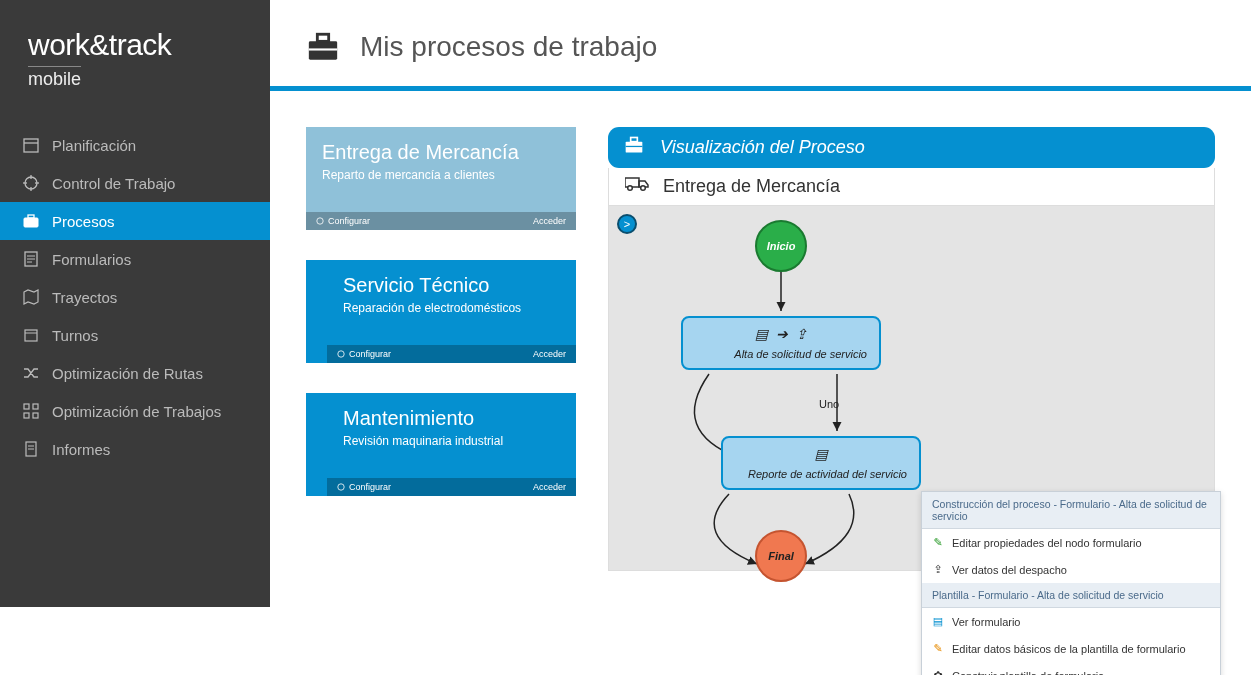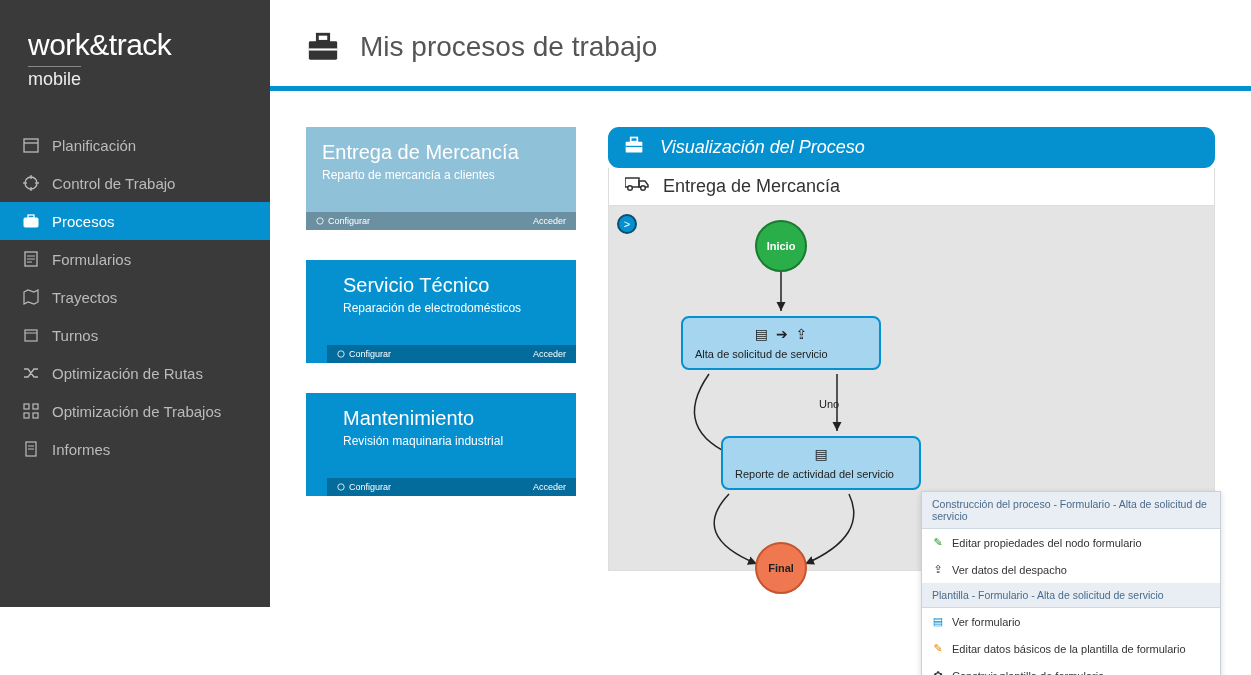--- a/index.html
+++ b/index.html
@@ -39,21 +39,21 @@
 
 
 .panel { flex: 1; display: flex; flex-direction: column; }
 .panel-head { background: #0590d0; color: #fff; padding: 8px 16px; display: flex; align-items: center; gap: 16px; font-size: 18px; font-style: italic; border-radius: 11px; }
 .panel-head .icon { font-style: normal; }
 .panel-sub { background: #fff; border: 1px solid #ddd; border-top: none; padding: 8px 16px; display: flex; align-items: center; gap: 14px; font-size: 18px; color: #333; }
 .canvas { flex: 1; background: #e4e4e4; position: relative; border: 1px solid #ddd; border-top: none; }
 .expand-btn { position: absolute; top: 8px; left: 8px; width: 20px; height: 20px; background: #0590d0; border: 2px solid #0a4e6e; border-radius: 50%; color: #fff; font-size: 11px; display: flex; align-items: center; justify-content: center; cursor: pointer; }
 
 
-.node { position: absolute; text-align: left; }
+.node { position: absolute; text-align: right; font-style: italic; }
 .node-circle { width: 52px; height: 52px; border-radius: 50%; display: flex; align-items: center; justify-content: center; font-size: 11px; font-weight: bold; }
 .node-start { background: #2aae49; border: 2px solid #1a7a30; color: #fff; }
 .node-end { background: #f07850; border: 2px solid #c55430; color: #222; }
 .node-box { background: #a6d5f0; border: 2px solid #0590d0; border-radius: 8px; padding: 8px 12px; width: 200px; font-size: 11px; color: #222; }
 .node-box-icons { display: flex; justify-content: center; gap: 8px; margin-bottom: 6px; font-size: 14px; }
 .edge-label { position: absolute; font-size: 11px; color: #222; }
 
 
 .arrows-svg { position: absolute; top: 0; left: 0; width: 100%; height: 100%; pointer-events: none; }
 
@@ -280,21 +280,21 @@
             </div>
             <div>Alta de solicitud de servicio</div>
           </div>
           <div class="edge-label" style="left:210px; top:192px;">Uno</div>
           <div class="node node-box" style="left:112px; top:230px;">
             <div class="node-box-icons">
               <span>▤</span>
             </div>
             <div>Reporte de actividad del servicio</div>
           </div>
-          <div class="node" style="left:146px; top:336px;">
+          <div class="node" style="left:146px; top:324px;">
             <div class="node-circle node-end">Final</div>
           </div>
         </div>
       </div>
 
       <div class="ctx">
         <div class="ctx-h">Construcción del proceso - Formulario - Alta de solicitud de servicio</div>
         <div class="ctx-item">
           <span class="mi" style="color:#2a9a2a">✎</span>
           <span>Editar propiedades del nodo formulario</span>

